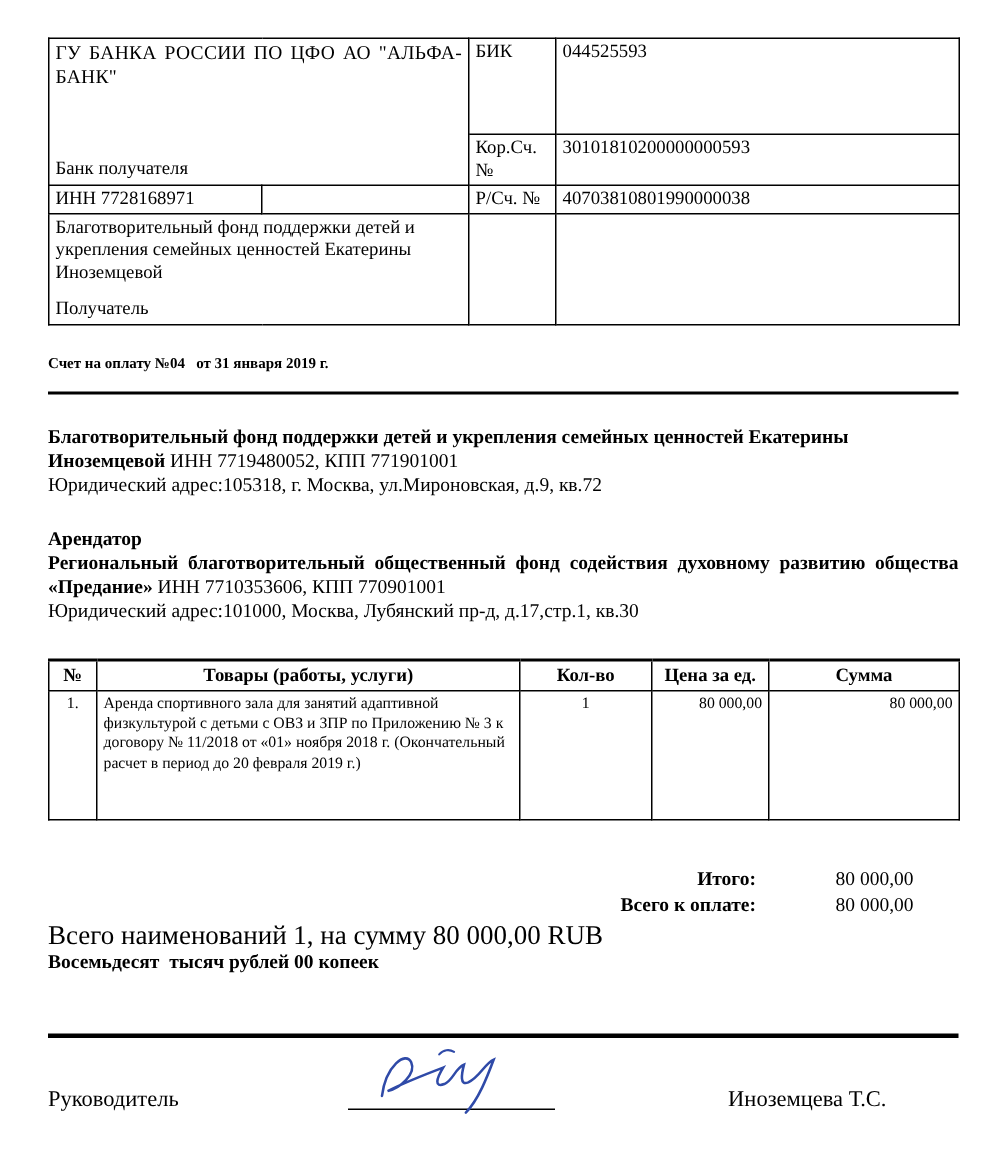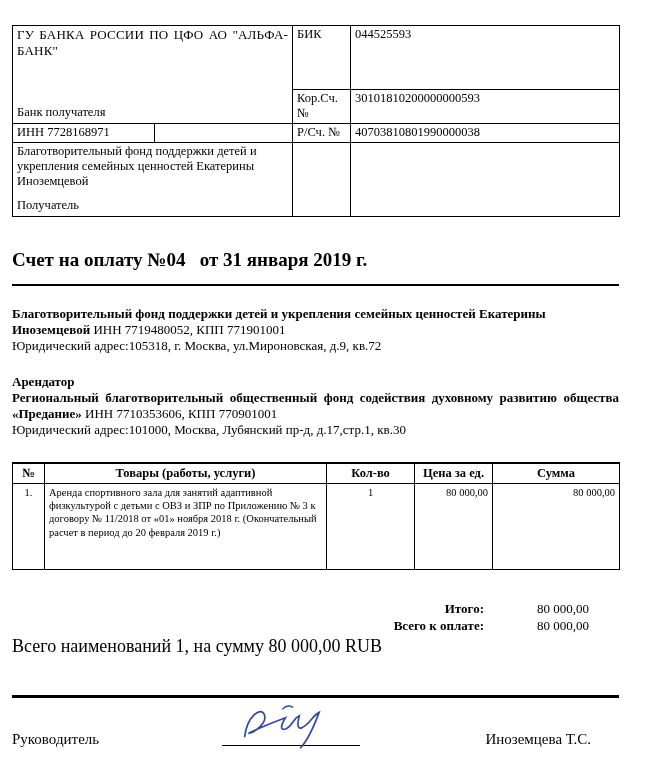--- a/index.html
+++ b/index.html
@@ -3,21 +3,21 @@
 <meta charset="utf-8">
 <style>
   * { margin:0; padding:0; box-sizing:border-box; }
   html,body { background:#ffffff; }
   body {
     width:660px; height:782px;
     color:#000;
     font-family:"Liberation Serif", serif;
     overflow:hidden;
   }
-  .page { padding:25px 25px 0 12px; width:616px; }
+  .page { padding:25px 25px 0 32px; width:616px; }
 
   
   table.bank { border-collapse:collapse; width:607px; table-layout:fixed; }
   table.bank td {
     border:1px solid #000; vertical-align:top;
     padding:1px 4px; font-size:12.5px; line-height:1.22;
   }
   .bank .r1 { height:64px; }
   .bank .r2 { height:33px; }
   .bank .r3 { height:19px; }
@@ -25,21 +25,21 @@
   .cell-stack { display:flex; flex-direction:column; justify-content:space-between; }
   .stack-bank { height:93px; }
   .stack-recv { height:70px; }
   .bank-name-text { text-align:justify; font-size:13px; letter-spacing:0.2px; }
   td.bik-label-cell { vertical-align:middle; }
   td.bik-value-cell { padding-top:12px; }
   td.rs-label-cell { white-space:nowrap; padding-left:2px; padding-right:1px; }
   td.korr-label-cell { padding-left:2px; padding-right:1px; }
 
   
-  .invoice-title { margin-top:32px; font-size:19px; font-weight:bold; white-space:pre-wrap; }
+  .invoice-title { margin-top:20px; font-size:10px; font-weight:bold; white-space:pre-wrap; }
   .sep-thin { margin-top:13px; width:607px; border-top:2px solid #000; }
   .sep-thick { margin-top:40px; width:607px; border-top:3px solid #000; }
 
   
   .section { margin-top:20px; width:607px; font-size:13px; line-height:16px; }
   .section .heading { font-weight:bold; }
   .party-name { font-weight:bold; }
   .justified { text-align:justify; }
 
   
@@ -165,20 +165,21 @@
       <span class="t-label">Итого:</span>
       <span class="t-value">80 000,00</span>
     </div>
     <div class="t-row">
       <span class="t-label">Всего к оплате:</span>
       <span class="t-value">80 000,00</span>
     </div>
   </div>
 
   <div class="summary-line">Всего наименований 1, на сумму 80 000,00 RUB</div>
+  <div class="amount-words">Восемьдесят  тысяч рублей 00 копеек</div>
 
   <div class="sep-thick"></div>
 
   <div class="sign-row">
     <span>Руководитель</span>
     <span class="sign-line">
       <svg class="sig-svg" width="96" height="52" viewBox="0 0 96 52">
         <path d="M10 34 C 14 14, 28 5, 31 13 C 34 21, 22 30, 14 31 C 26 26, 42 21, 52 18 C 47 25, 45 31, 52 29 C 58 27, 60 19, 66 17 C 64 23, 62 31, 68 29 C 76 26, 80 17, 86 15 C 81 26, 74 41, 65 49" fill="none" stroke="#2f4aa8" stroke-width="1.7" stroke-linecap="round"></path>
         <path d="M50 9 C 53 6, 57 6, 60 8" fill="none" stroke="#2f4aa8" stroke-width="1.4" stroke-linecap="round"></path>
       </svg>

